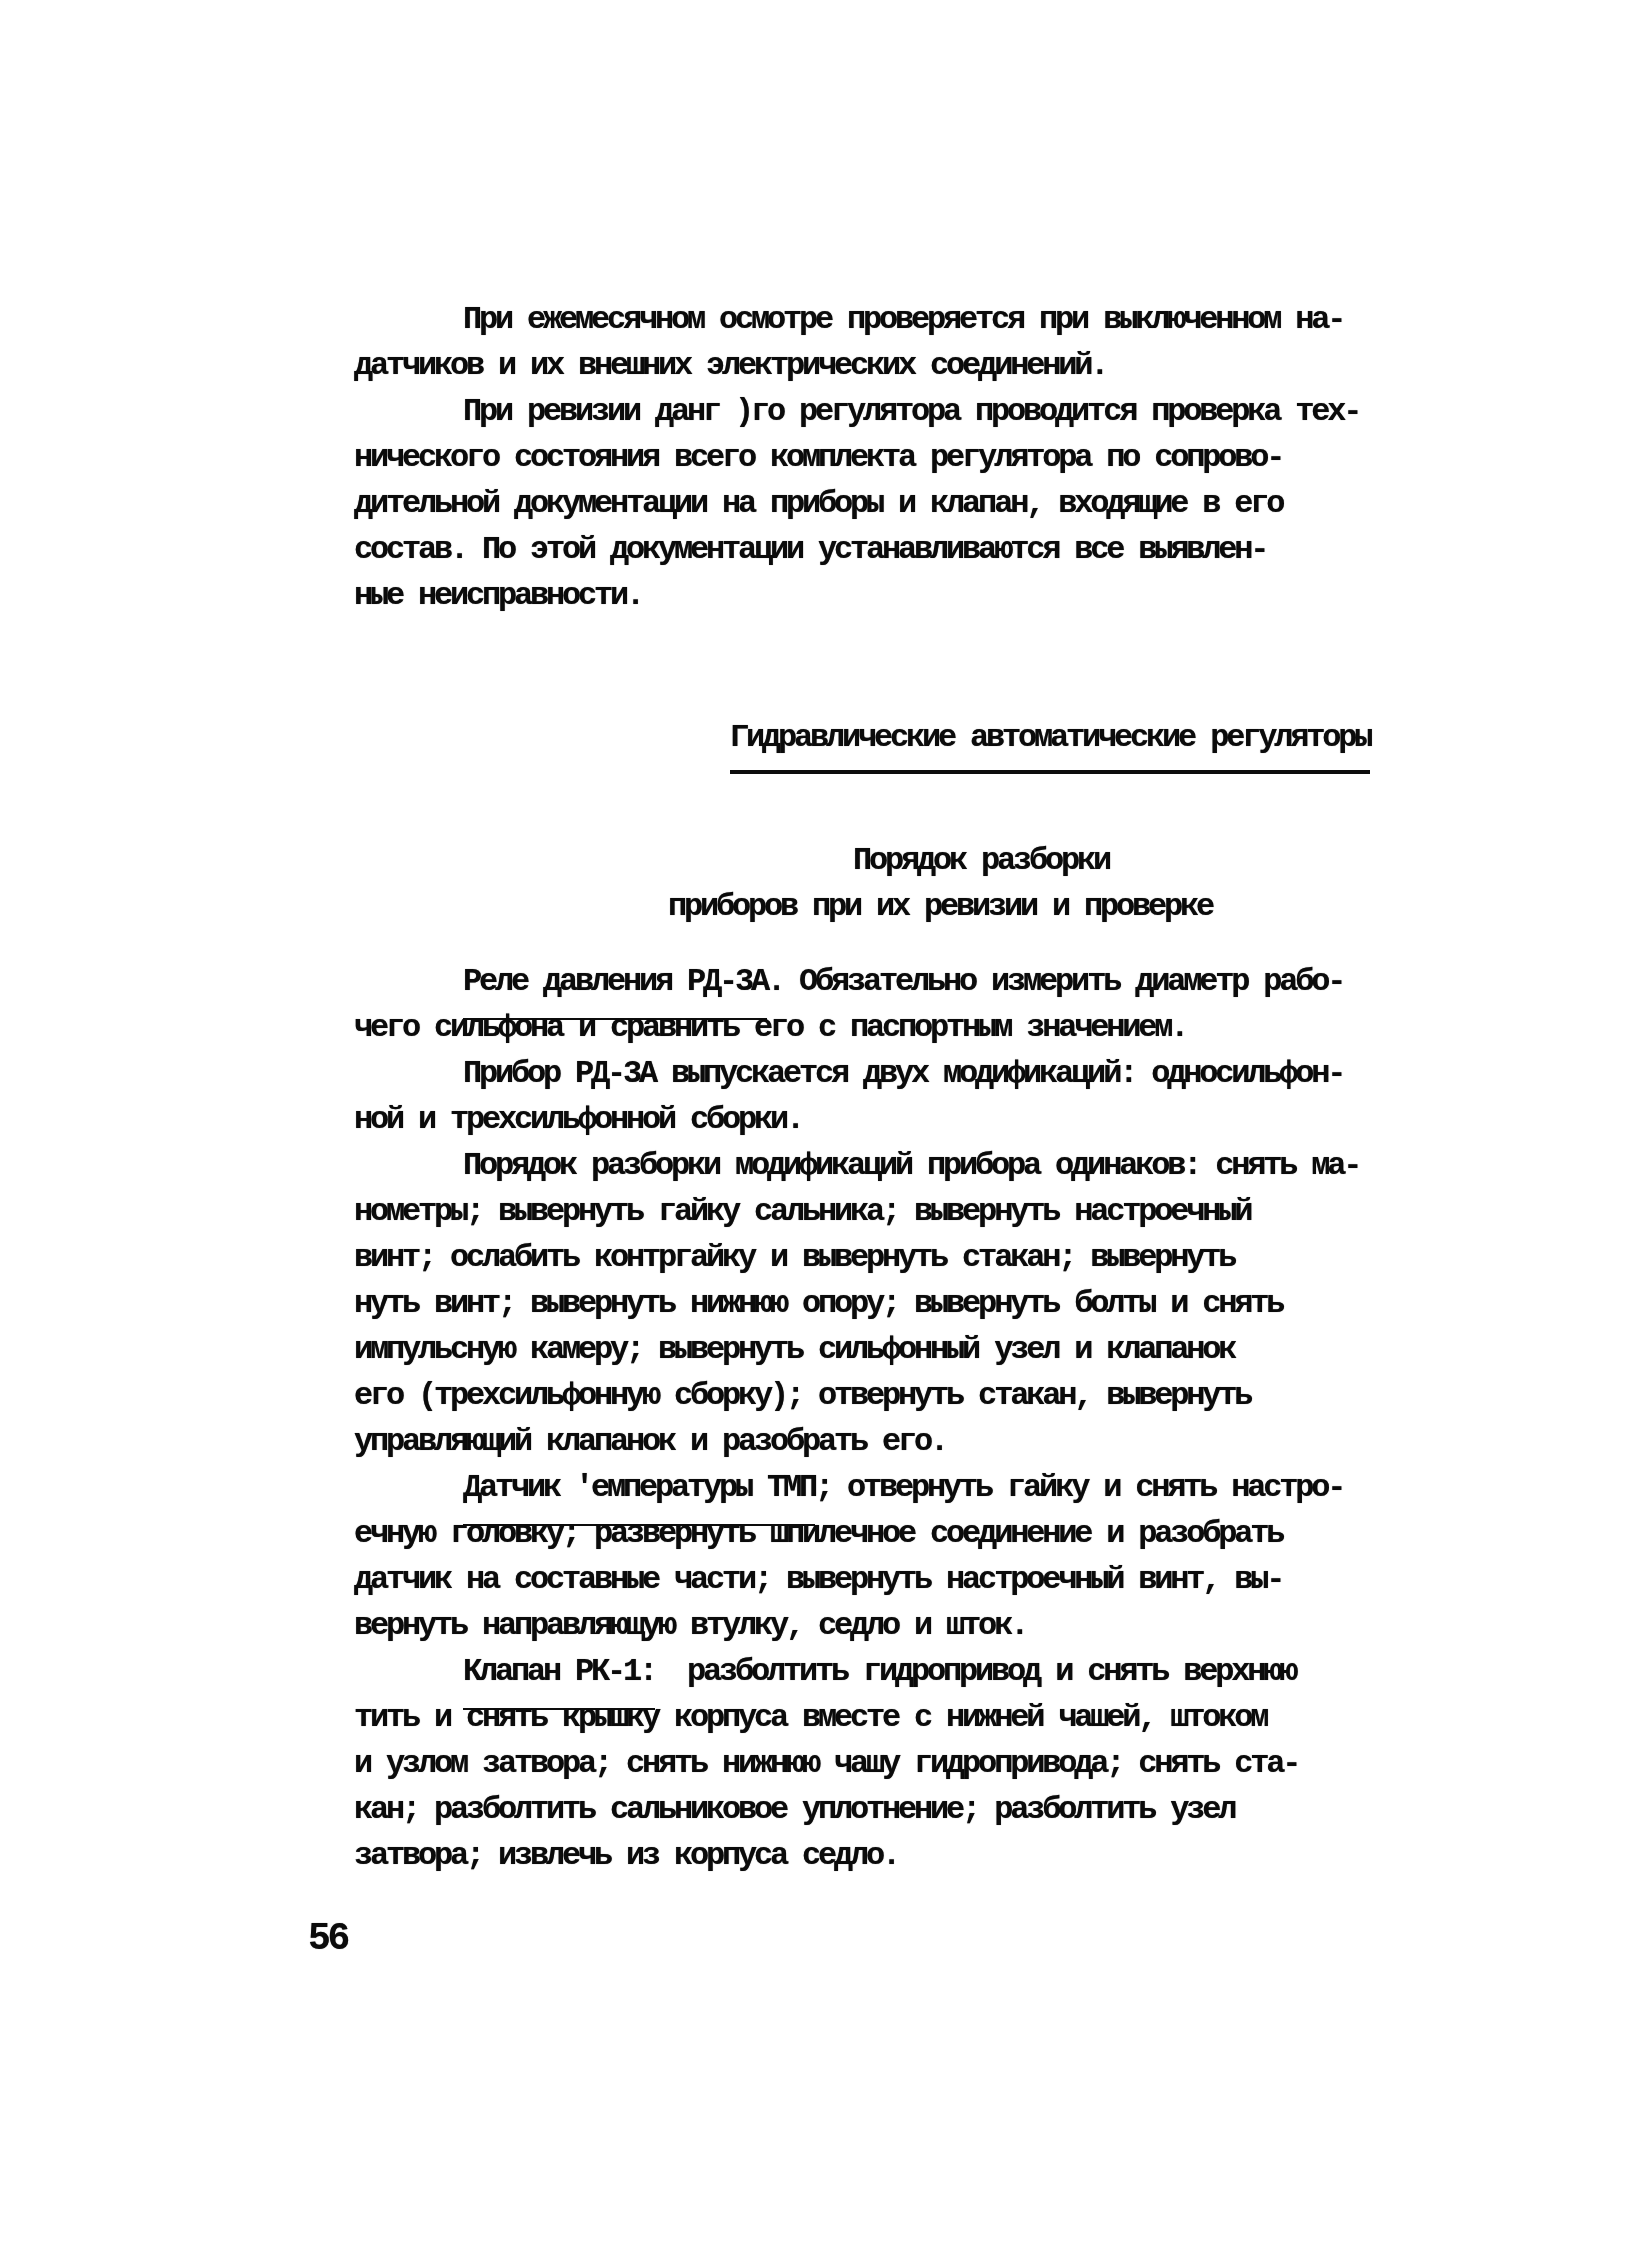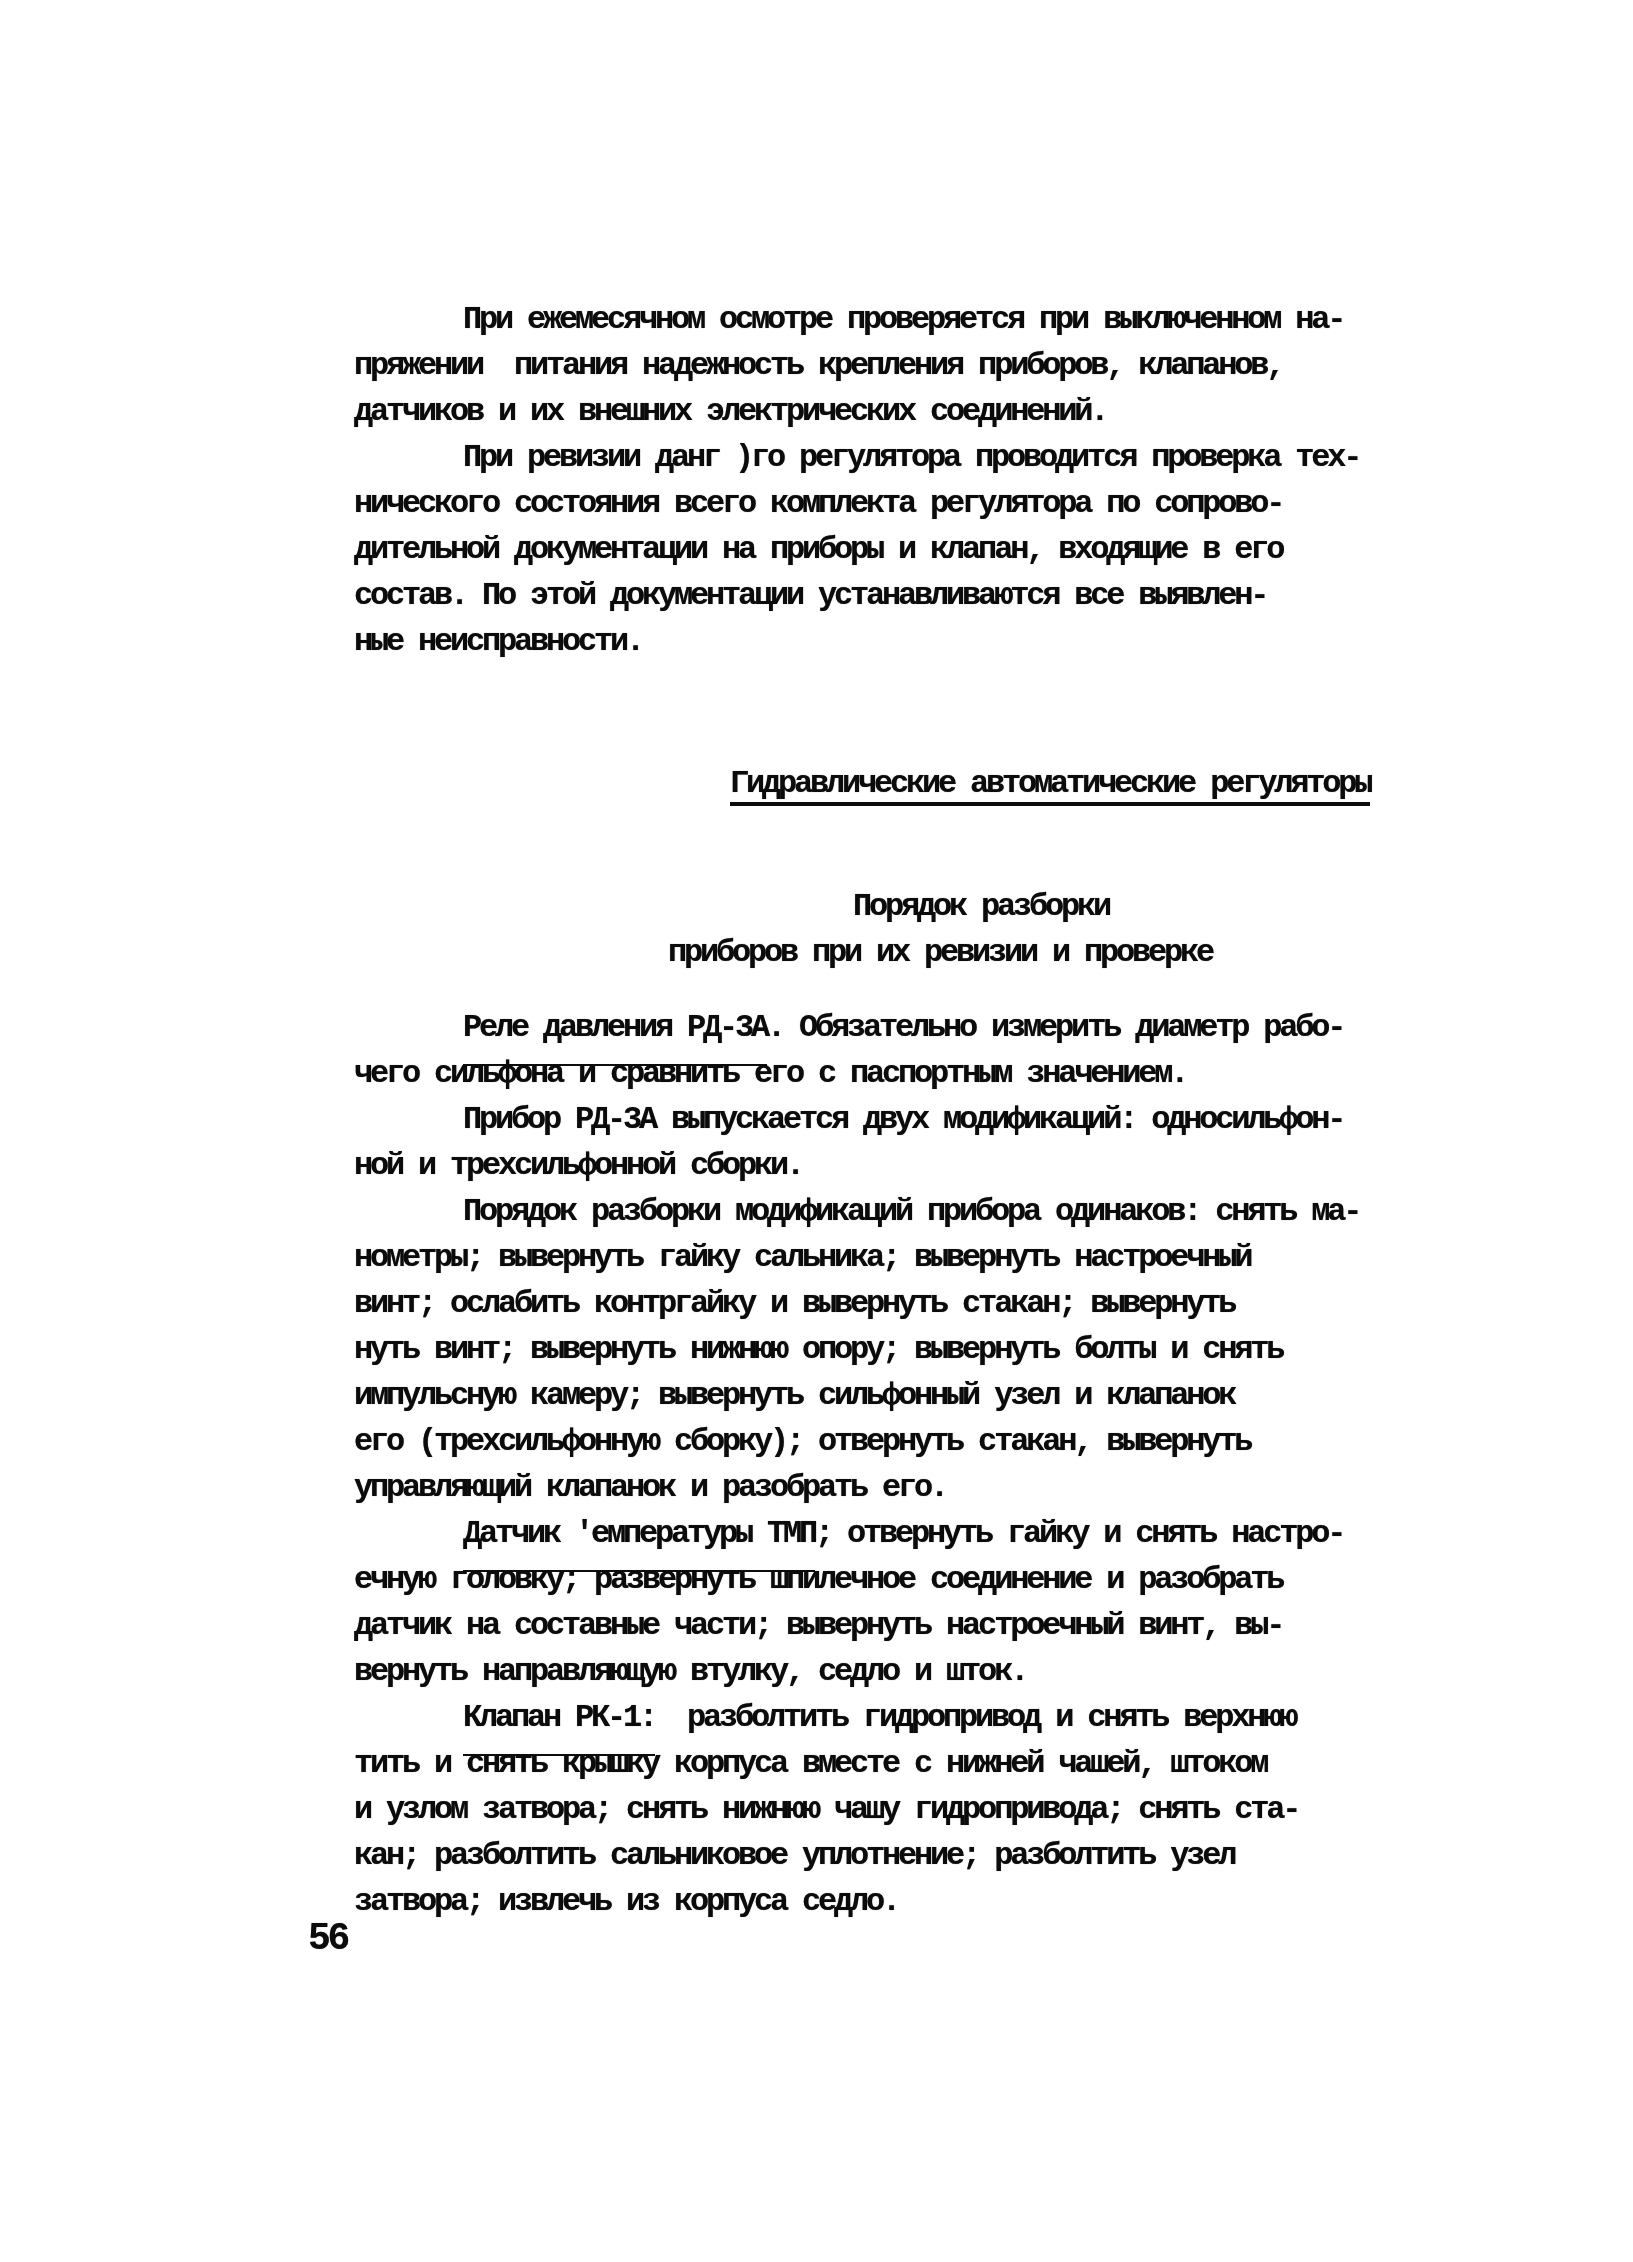--- a/index.html
+++ b/index.html
@@ -34,21 +34,21 @@
   .ind {
     text-indent: 109px;
   }
   
   .heading-line   { margin-top: 50px; margin-left: 280px; }
   .subheading-1   { margin-top: 31px; margin-left: 499px; }
   .subheading-2   { margin-left: 314px; }
   .sec-start      { margin-top: 29px; }
   .heading-ul {
     border-bottom: 4.5px solid #0d0d0d;
-    padding-bottom: 0;
+    padding-bottom: 14px;
   }
   .ul {
     border-bottom: 2.7px solid #0d0d0d;
     padding-bottom: 18px;
   }
   .pagenum {
     position: absolute;
     left: 308px;
     top: 1916px;
     font-size: 38px;
@@ -58,21 +58,20 @@
   }
 </style>
 </head>
 <body>
 
 <div class="page">
   <div class="textflow">
 
     <div>
       <div class="line ind">При ежемесячном осмотре проверяется при выключенном на-</div>
-      <div class="line">пряжении  питания надежность крепления приборов, клапанов,</div>
       <div class="line">датчиков и их внешних электрических соединений.</div>
     </div>
 
     <div>
       <div class="line ind">При ревизии данг )го регулятора проводится проверка тех-</div>
       <div class="line">нического состояния всего комплекта регулятора по сопрово-</div>
       <div class="line">дительной документации на приборы и клапан, входящие в его</div>
       <div class="line">состав. По этой документации устанавливаются все выявлен-</div>
       <div class="line">ные неисправности.</div>
     </div>

